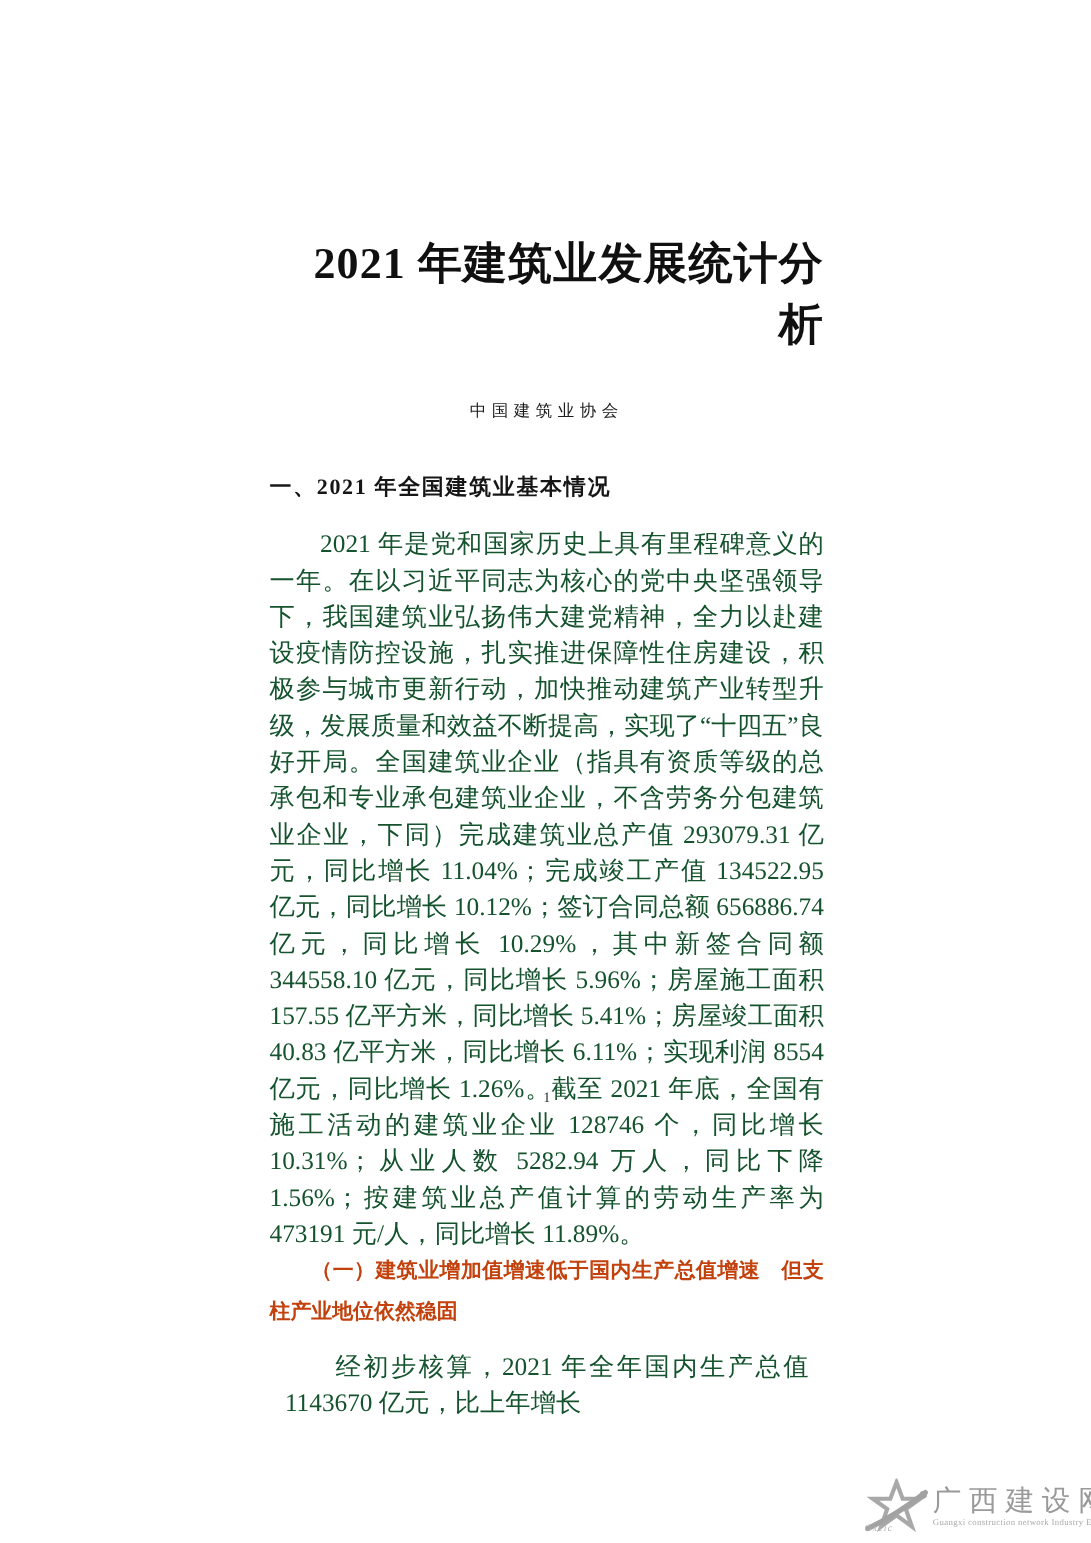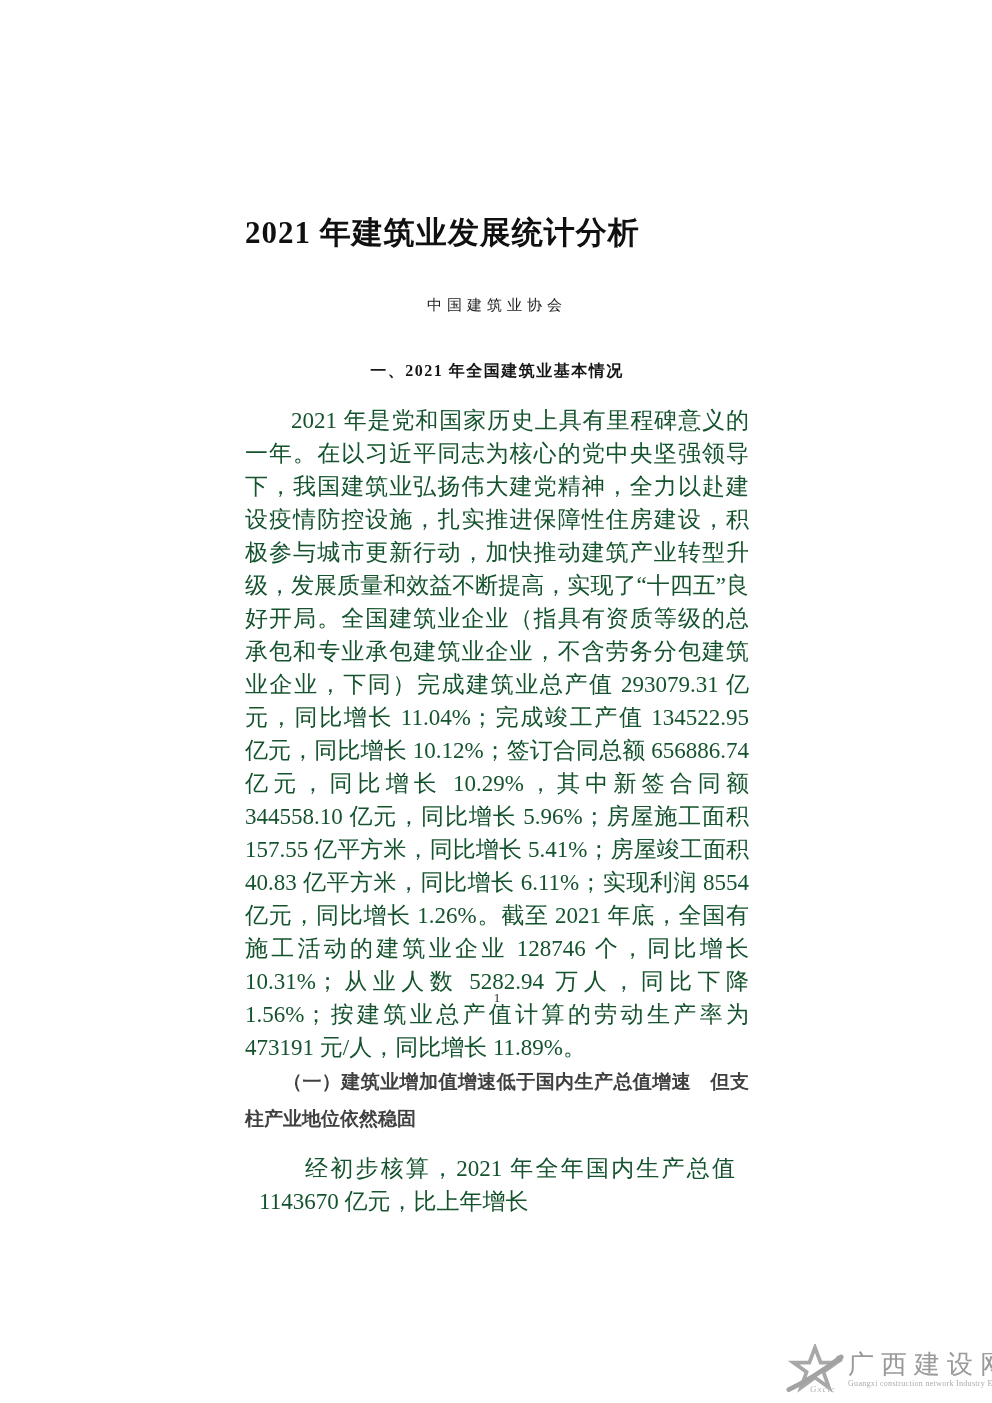--- a/index.html
+++ b/index.html
@@ -17,57 +17,57 @@
     color: #1e1e1e;
   }
   .content {
     position: absolute;
     left: 245px;
     top: 0;
     width: 504px;
   }
   .doc-title {
     margin: 212px 0 0 0;
-    text-align: left;
-    font-size: 31px;
+    text-align: right;
+    font-size: 40px;
     font-weight: 700;
     letter-spacing: 1px;
     color: #101010;
   }
   .doc-subtitle {
     margin-top: 42px;
     text-align: center;
     font-size: 15px;
     letter-spacing: 5px;
     color: #1c1c1c;
   }
   .section-heading {
     margin: 46px 0 0 0;
-    text-align: center;
-    font-size: 16px;
+    text-align: left;
+    font-size: 20px;
     font-weight: 700;
     letter-spacing: 1.5px;
     color: #161616;
   }
   .body-para {
     margin: 22px 0 0 0;
     font-size: 23px;
     line-height: 33px;
     text-align: justify;
     text-indent: 2em;
     color: #14532d;
   }
   .sub-heading {
     margin: 0;
     font-size: 19px;
     line-height: 36.8px;
     text-align: justify;
     text-indent: 2em;
     font-weight: 700;
-    color: #404040;
+    color: #c2410c;
   }
   .body-para.follow {
     margin: 14px;
   }
   .page-number {
     position: absolute;
     left: 245px;
     top: 990px;
     width: 504px;
     text-align: center;
@@ -84,21 +84,21 @@
     align-items: center;
   }
   .wm-star {
     position: relative;
     width: 58px;
     height: 52px;
     flex: 0 0 auto;
   }
   .wm-script {
     position: absolute;
-    left: 24px;
+    left: 0;
     bottom: 2px;
     font-style: italic;
     font-size: 9px;
     letter-spacing: 1px;
     color: #b3b3b3;
   }
   .wm-text {
     margin-left: 4px;
   }
   .wm-name {

